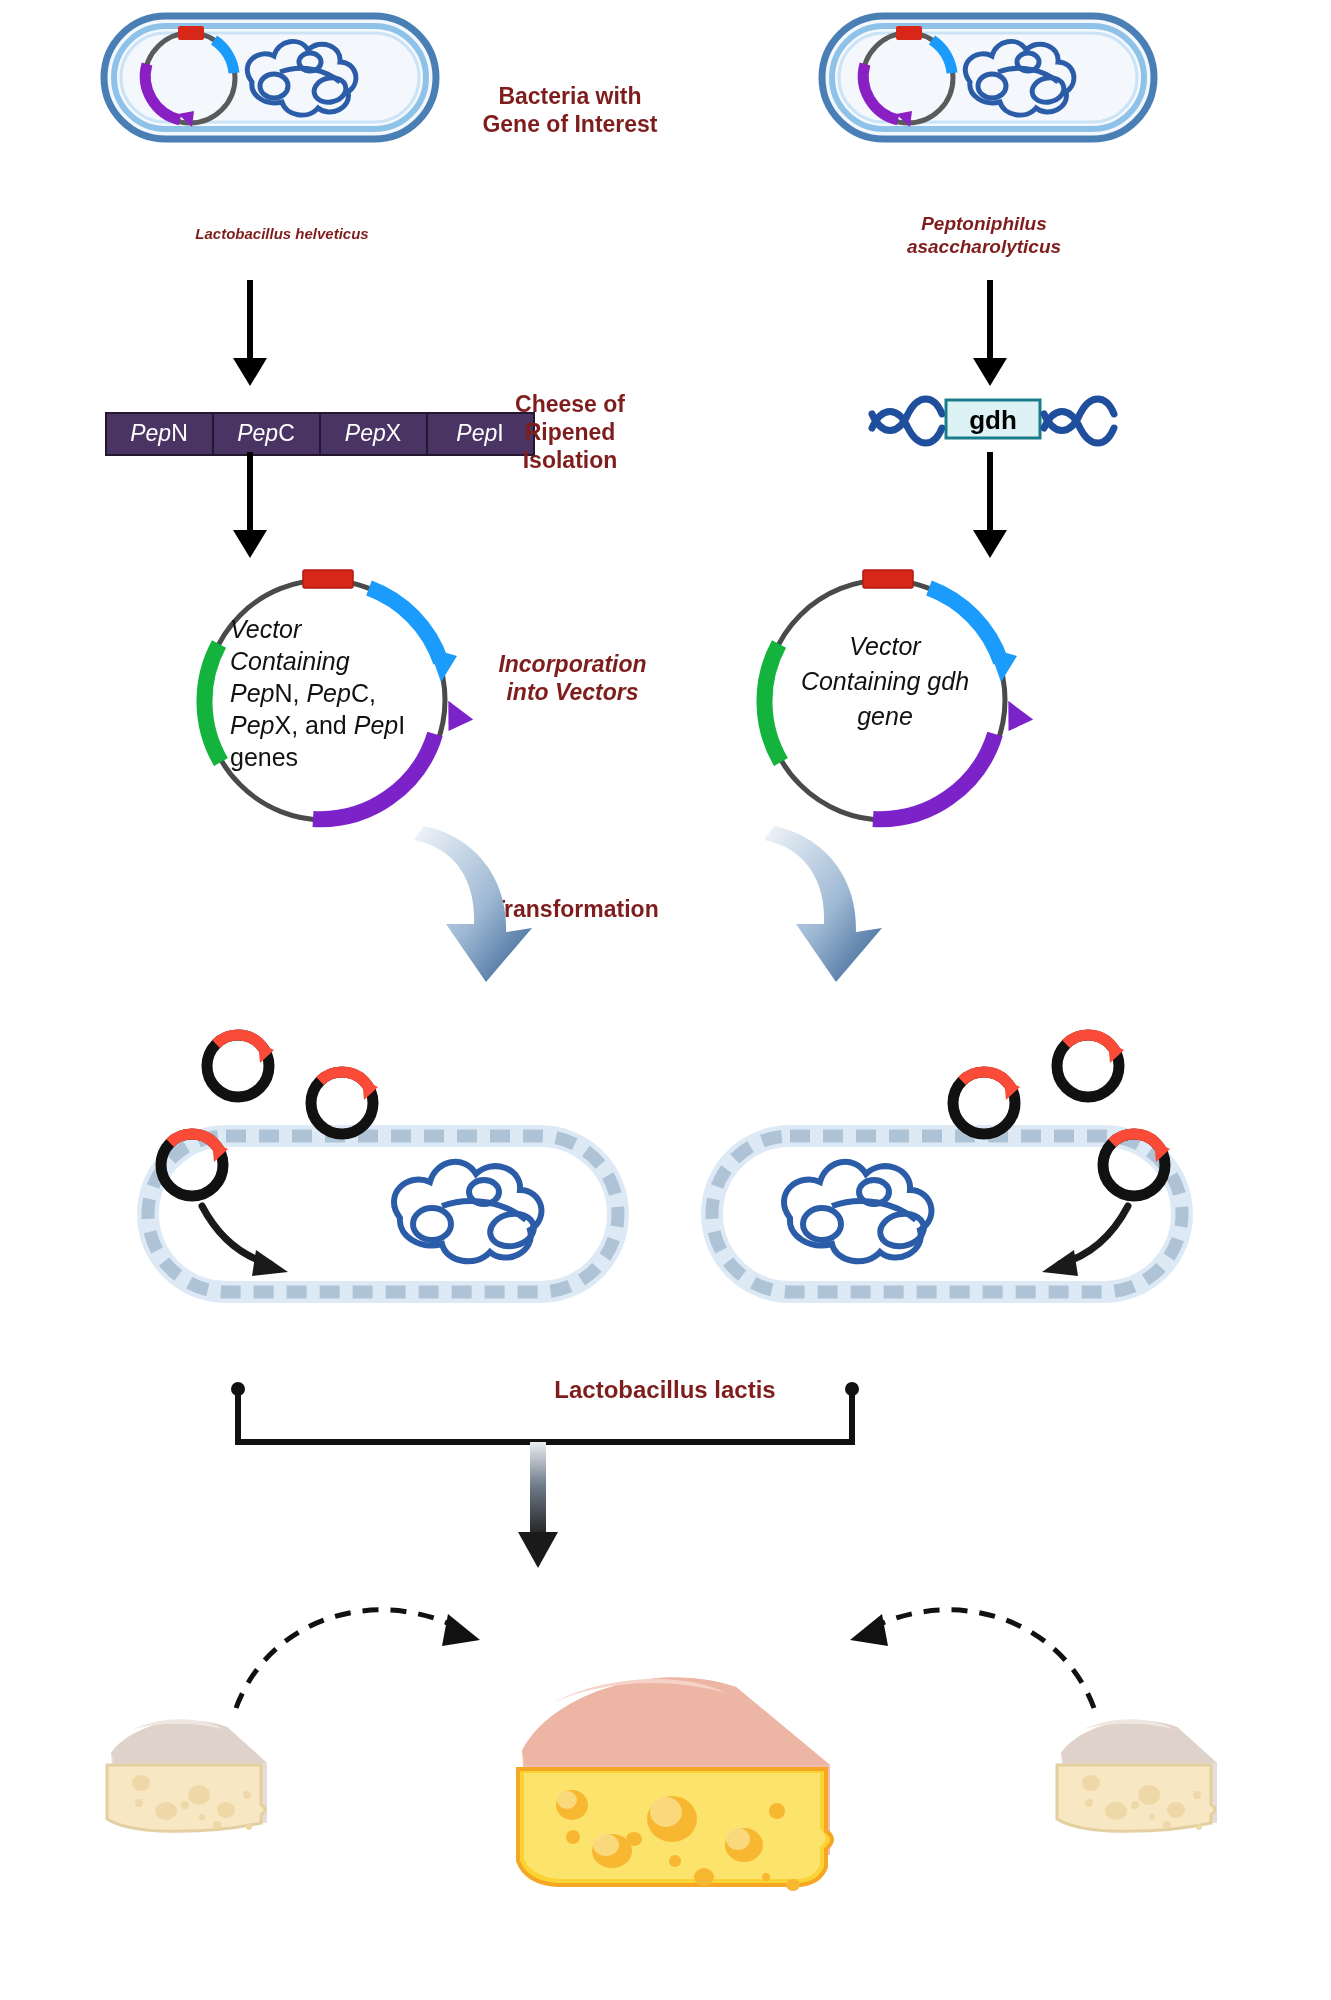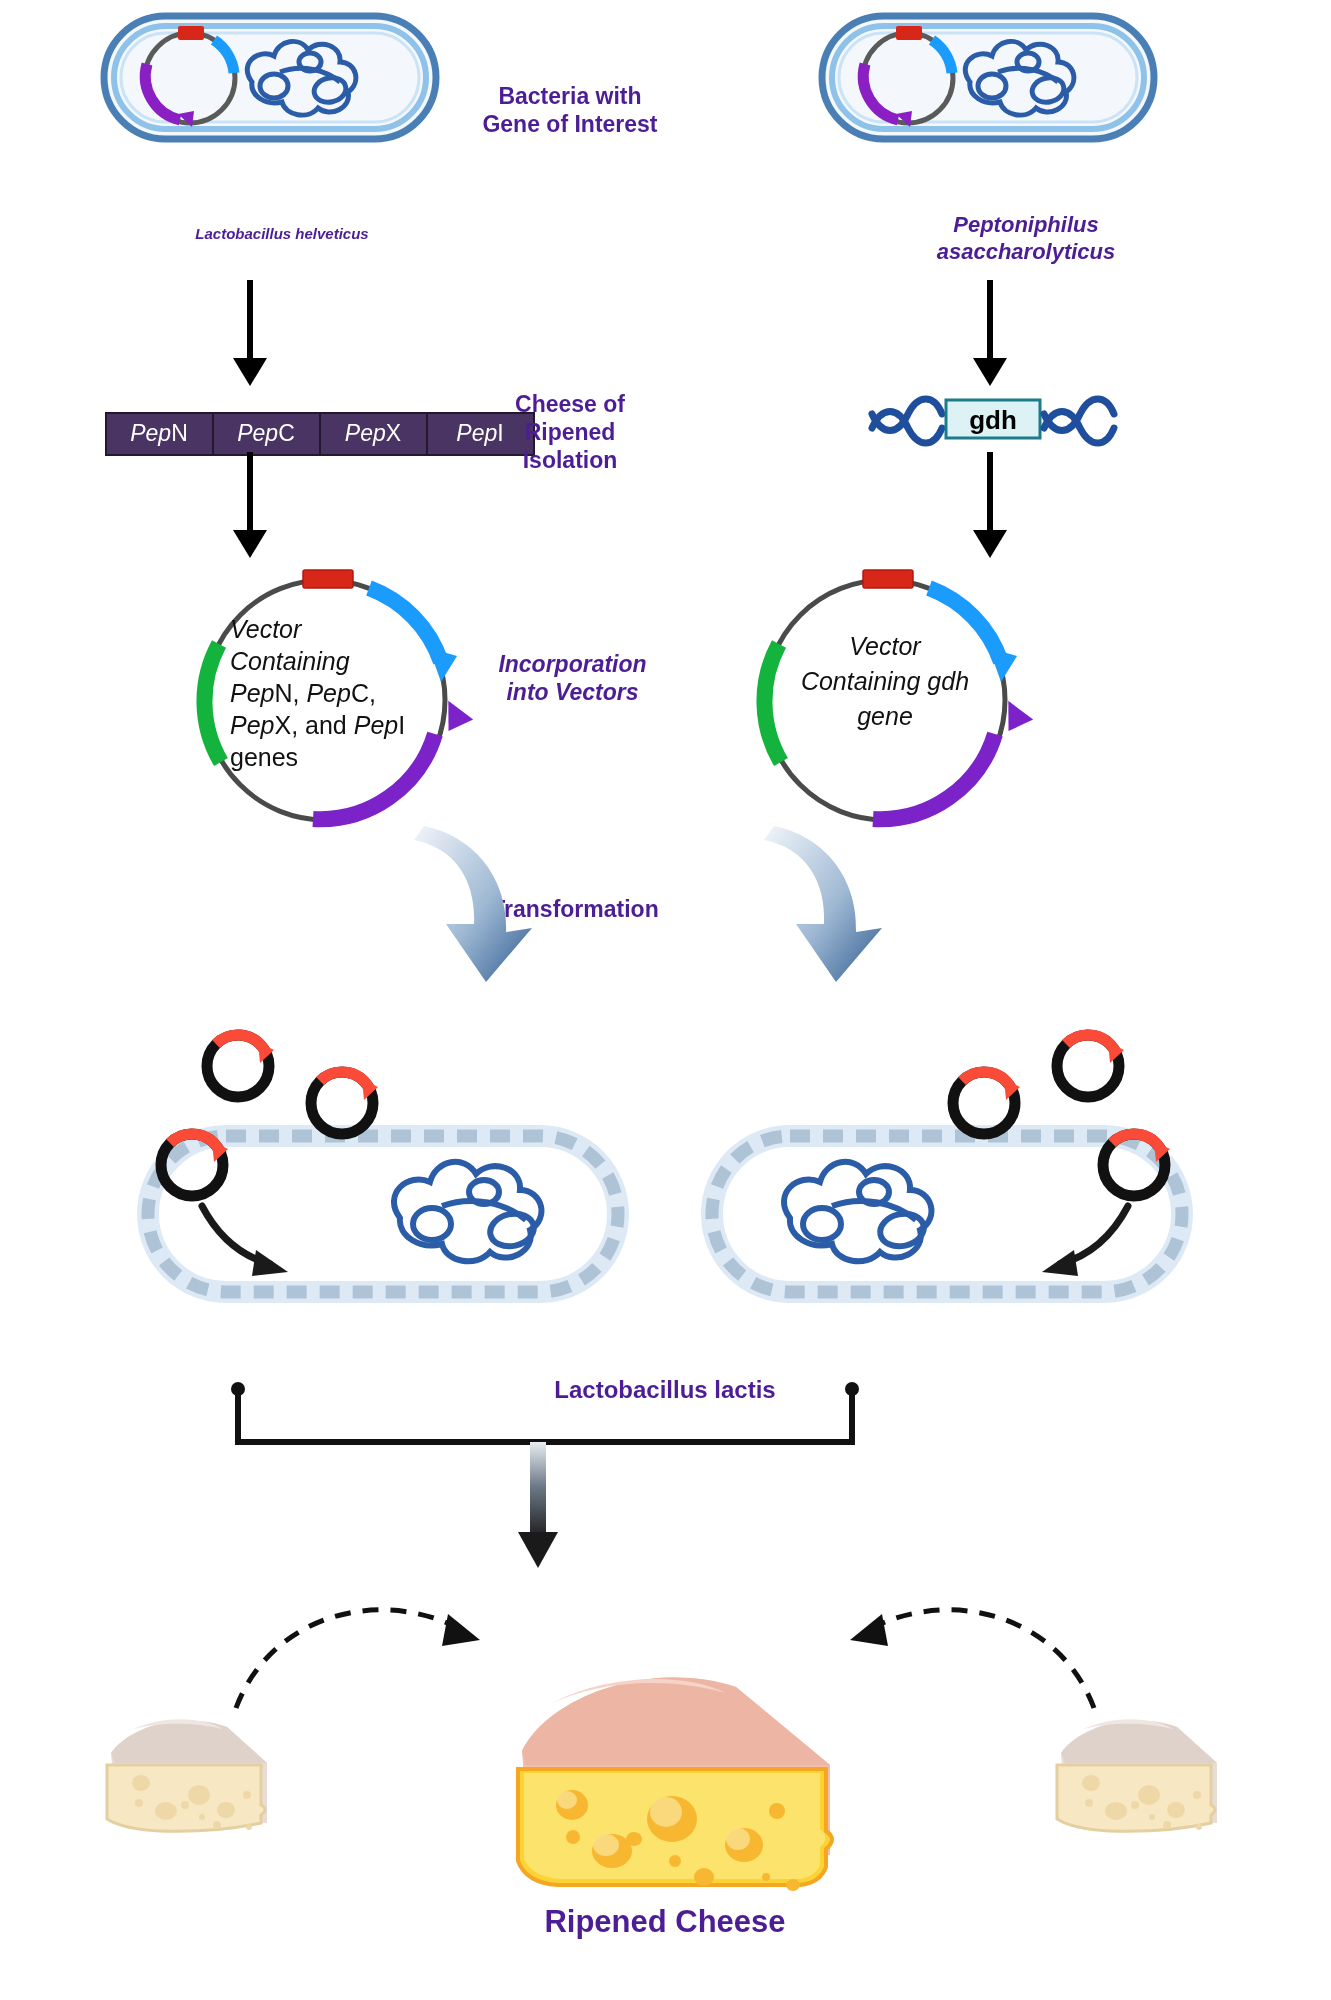--- a/index.html
+++ b/index.html
@@ -1,20 +1,20 @@
 <!DOCTYPE html>
 <html><head>
 <meta charset="utf-8">
 <style>
   html,body{margin:0;padding:0;background:#ffffff;}
   body{width:1331px;height:2000px;position:relative;overflow:hidden;
        font-family:"Liberation Sans",sans-serif;color:#000;}
   .stage{position:absolute;left:0;top:0;width:1331px;height:2000px;}
   .abs{position:absolute;}
-  .lbl{position:absolute;font-weight:bold;text-align:center;line-height:1.22;color:#4c1d95;}
+  .lbl{position:absolute;font-weight:bold;text-align:center;line-height:1.22;color:#7f1d1d;}
   .ital{font-style:italic;}
   svg{display:block;overflow:visible;}
   .txt-vector{font-family:"Liberation Sans",sans-serif;font-style:italic;font-size:25px;fill:#111;}
   .txt-vector .up{font-style:normal;}
   .pepbar-txt{font-family:"Liberation Sans",sans-serif;font-size:23px;fill:#ffffff;}
 </style>
 </head>
 <body>
 
 <div class="stage">
@@ -67,21 +67,21 @@
         <ellipse cx="-26" cy="8" rx="14" ry="12"></ellipse>
         <ellipse cx="30" cy="12" rx="16" ry="12" transform="rotate(-12 30 12)"></ellipse>
         <ellipse cx="10" cy="-16" rx="11" ry="9"></ellipse>
         <path d="M -20 -6 c 22 -8 46 -2 60 10"></path>
       </g>
     </svg>
   </div>
 
   <div class="lbl ital" style="left:72px;top:225px;width:420px;font-size:15px;">Lactobacillus helveticus</div>
 
-  <div class="lbl ital" style="left:866px;top:212px;width:320px;font-size:22px;">
+  <div class="lbl ital" style="left:824px;top:212px;width:320px;font-size:19px;">
     <div>Peptoniphilus</div>
     <div>asaccharolyticus</div>
   </div>
 
   <svg class="abs" style="left:220px;top:280px;" width="60" height="110">
     <line x1="30" y1="0" x2="30" y2="82" stroke="#000" stroke-width="6"></line>
     <path d="M 13 78 L 47 78 L 30 106 Z" fill="#000"></path>
   </svg>
   <svg class="abs" style="left:960px;top:280px;" width="60" height="110">
     <line x1="30" y1="0" x2="30" y2="82" stroke="#000" stroke-width="6"></line>
@@ -381,15 +381,14 @@
       </g>
       <g fill="#FBDE8A" opacity="0.85">
         <ellipse cx="67" cy="145" rx="10" ry="9"></ellipse>
         <ellipse cx="106" cy="190" rx="13" ry="11"></ellipse>
         <ellipse cx="166" cy="157" rx="16" ry="15"></ellipse>
         <ellipse cx="238" cy="184" rx="12" ry="11"></ellipse>
       </g>
     </svg>
   </div>
 
-  <div class="lbl" style="left:420px;top:1903px;width:490px;font-size:31px;">Ripened Cheese</div>
 
 </div>
 
 </body></html>

